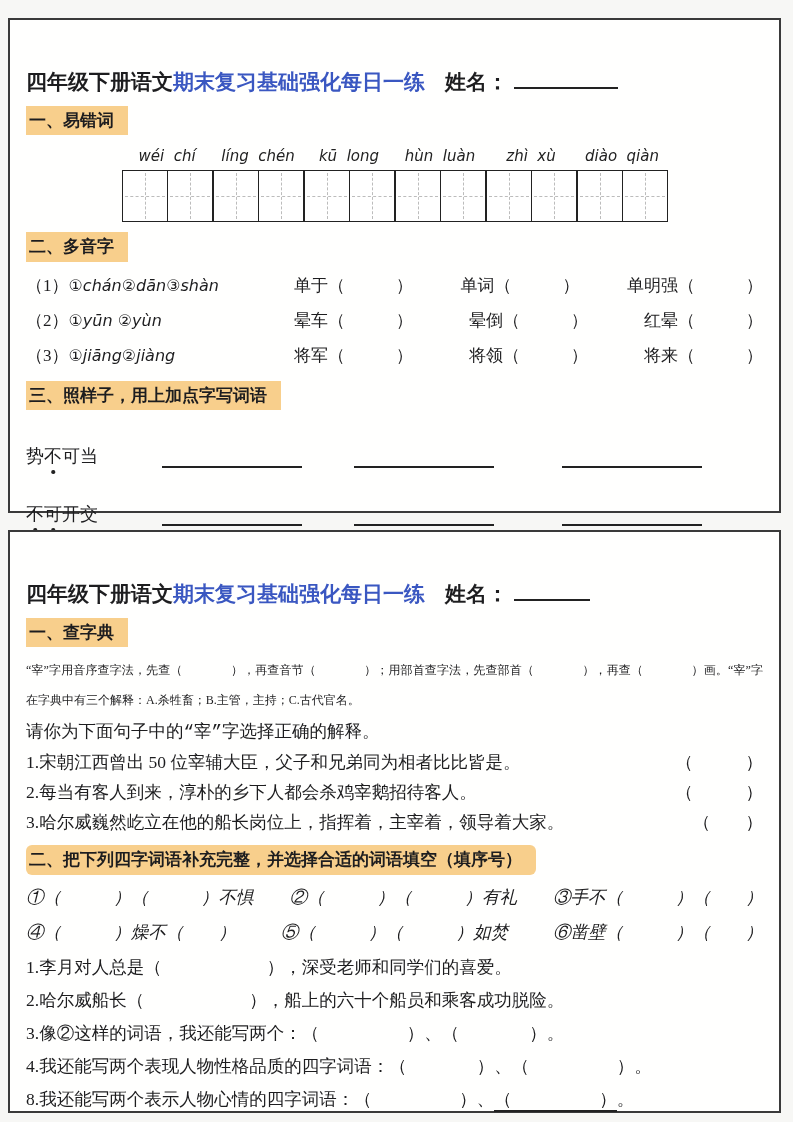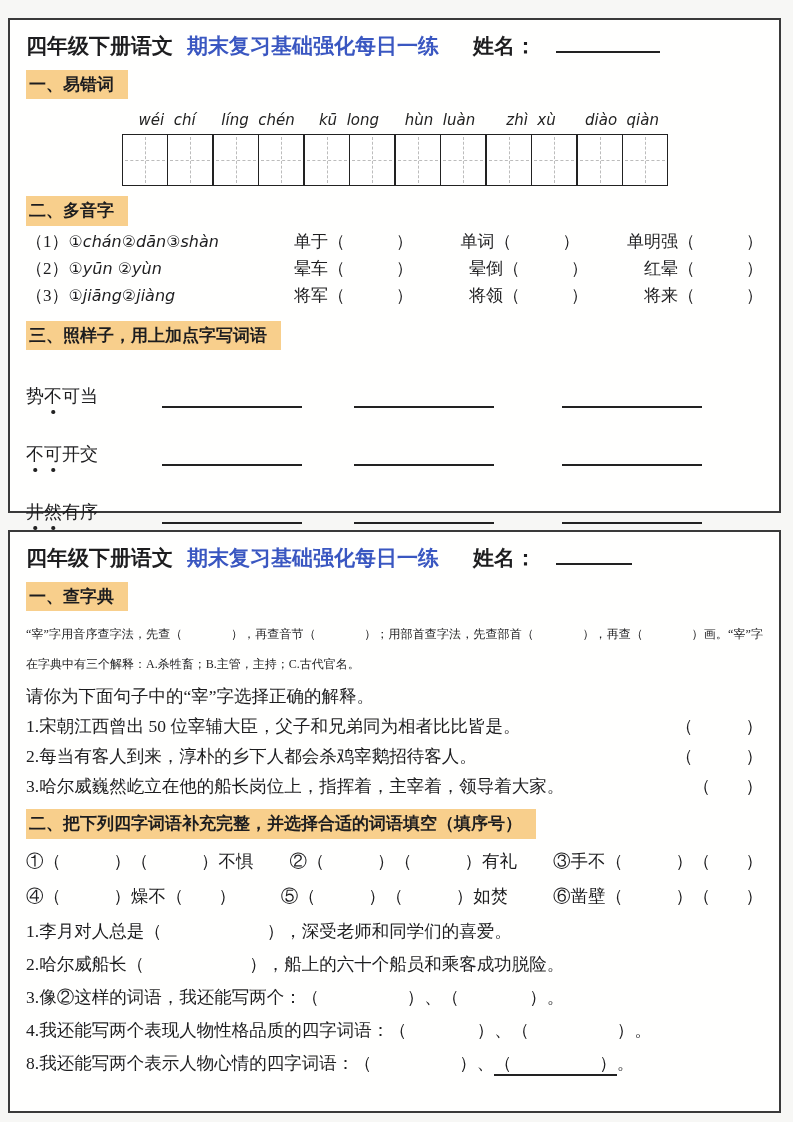--- a/index.html
+++ b/index.html
@@ -11,63 +11,63 @@
     overflow:hidden;
   }
   .card{
     position:absolute;left:8px;width:773px;
     background:#fffffe;border:2px solid #3a3a3a;
     box-sizing:border-box;padding:0 16px;
   }
   #card1{top:18px;height:495px;}
   #card2{top:530px;height:583px;}
 
-  .title-row{display:flex;align-items:baseline;margin-top:12px;font-size:21px;font-weight:bold;white-space:nowrap;gap:14px;}
-  .title-blue{color:#3a57c1;}
+  .title-row{display:flex;align-items:baseline;margin-top:12px;font-size:21px;font-weight:bold;white-space:nowrap;}
+  .title-blue{color:#3a57c1;margin-top:36px;}
   .name-label{margin-left:20px;}
   .nameline{display:inline-block;height:4px;border-bottom:2px solid #222;margin-left:6px;}
   #card1 .nameline{width:104px;}
   #card2 .nameline{width:76px;}
 
   .heading{display:inline-block;background:#f8cf8c;font-size:17px;font-weight:bold;
     padding:4px 14px 4px 3px;margin-top:10px;line-height:1.25;}
 
   
   .pinyin-row{display:flex;justify-content:center;margin-top:12px;padding:0 4px;}
   .pgroup{display:flex;flex-direction:column;align-items:center;}
   .plabel{font-family:"DejaVu Sans",sans-serif;font-style:italic;font-size:15px;
     white-space:pre;margin-bottom:5px;color:#222;}
   .pbox{display:inline-flex;border:1.8px solid #222;background:#fff;}
   .pcell{width:44px;height:50px;position:relative;border-right:1.6px solid #222;}
   .pcell:last-child{border-right:none;}
   .pcell::before{content:'';position:absolute;left:50%;top:2px;bottom:2px;border-left:1px dashed #bcbcbc;}
   .pcell::after{content:'';position:absolute;top:50%;left:2px;right:2px;border-top:1px dashed #bcbcbc;}
 
   
-  .drow{display:flex;align-items:baseline;font-size:17px;margin-top:4px;white-space:pre;}
+  .drow{display:flex;align-items:baseline;font-size:17px;margin-top:12px;white-space:pre;}
   .dlabel{width:268px;flex:none;}
   .dopts{font-family:"DejaVu Sans",sans-serif;font-style:italic;font-size:16px;}
   .dgroups{flex:1;display:flex;justify-content:space-between;}
 
   
   .wrow{display:flex;align-items:flex-end;font-size:18px;margin-top:34px;}
   .wword{width:128px;flex:none;}
   .ch{display:inline-block;position:relative;}
   .ch.dotted::after{content:'';position:absolute;left:50%;bottom:-6px;width:3.5px;height:3.5px;
     background:#222;border-radius:50%;transform:translateX(-50%);}
   .wblank{display:inline-block;height:4px;border-bottom:2px solid #222;width:140px;}
   .wblank.b1{margin-left:8px;}
   .wblank.b2{margin-left:52px;}
   .wblank.b3{margin-left:68px;}
 
   
   .para{font-size:12px;line-height:30px;margin-top:8px;text-align:justify;}
-  .para2{font-size:17.5px;line-height:30px;margin-top:2px;}
+  .para2{font-size:17.5px;line-height:30px;margin-top:2px;font-family:Liberation Mono, monospace;}
   .item-row{display:flex;justify-content:space-between;align-items:center;font-size:17.5px;line-height:30px;white-space:pre;}
-  .idiom-row{display:flex;justify-content:space-between;font-size:17.5px;line-height:26px;margin-top:9px;white-space:pre;}
+  .idiom-row{display:flex;justify-content:space-between;font-size:17.5px;line-height:26px;margin-top:9px;white-space:pre;font-style:italic;}
   .qline{font-size:17.5px;line-height:33px;white-space:pre;}
   .q5 .uline{border-bottom:2px solid #222;padding-bottom:1px;}
 </style>
 </head>
 <body>
 
 <div class="card" id="card1">
   <div class="title-row">
     <span>四年级下册语文</span>
       <span class="title-blue">期末复习基础强化每日一练</span>
@@ -166,21 +166,21 @@
 
   <div class="para">“宰”字用音序查字法，先查（　　　　），再查音节（　　　　）；用部首查字法，先查部首（　　　　），再查（　　　　）画。“宰”字在字典中有三个解释：A.杀牲畜；B.主管，主持；C.古代官名。</div>
   <div class="para2">请你为下面句子中的“宰”字选择正确的解释。</div>
 
   <div id="dict-items">
       <div class="item-row"><span>1.宋朝江西曾出 50 位宰辅大臣，父子和兄弟同为相者比比皆是。</span><span>（　　　）</span></div>
       <div class="item-row"><span>2.每当有客人到来，淳朴的乡下人都会杀鸡宰鹅招待客人。</span><span>（　　　）</span></div>
       <div class="item-row"><span>3.哈尔威巍然屹立在他的船长岗位上，指挥着，主宰着，领导着大家。</span><span>（　　）</span></div>
     </div>
 
-  <div><span class="heading" style="margin-top:8px;">二、把下列四字词语补充完整，并选择合适的词语填空（填序号）</span></div>
+  <div><span class="heading" style="margin-top:8px;border-radius:6px;">二、把下列四字词语补充完整，并选择合适的词语填空（填序号）</span></div>
 
   <div id="idiom-rows">
       <div class="idiom-row"><span>①（　　　）（　　　）不惧</span><span>②（　　　）（　　　）有礼</span><span>③手不（　　　）（　　）</span></div>
       <div class="idiom-row"><span>④（　　　）燥不（　　）</span><span>⑤（　　　）（　　　）如焚</span><span>⑥凿壁（　　　）（　　）</span></div>
     </div>
 
   <div id="question-lines" style="margin-top:6px;">
       <div class="qline">1.李月对人总是（　　　　　　），深受老师和同学们的喜爱。</div>
       <div class="qline">2.哈尔威船长（　　　　　　），船上的六十个船员和乘客成功脱险。</div>
       <div class="qline">3.像②这样的词语，我还能写两个：（　　　　　）、（　　　　）。</div>

